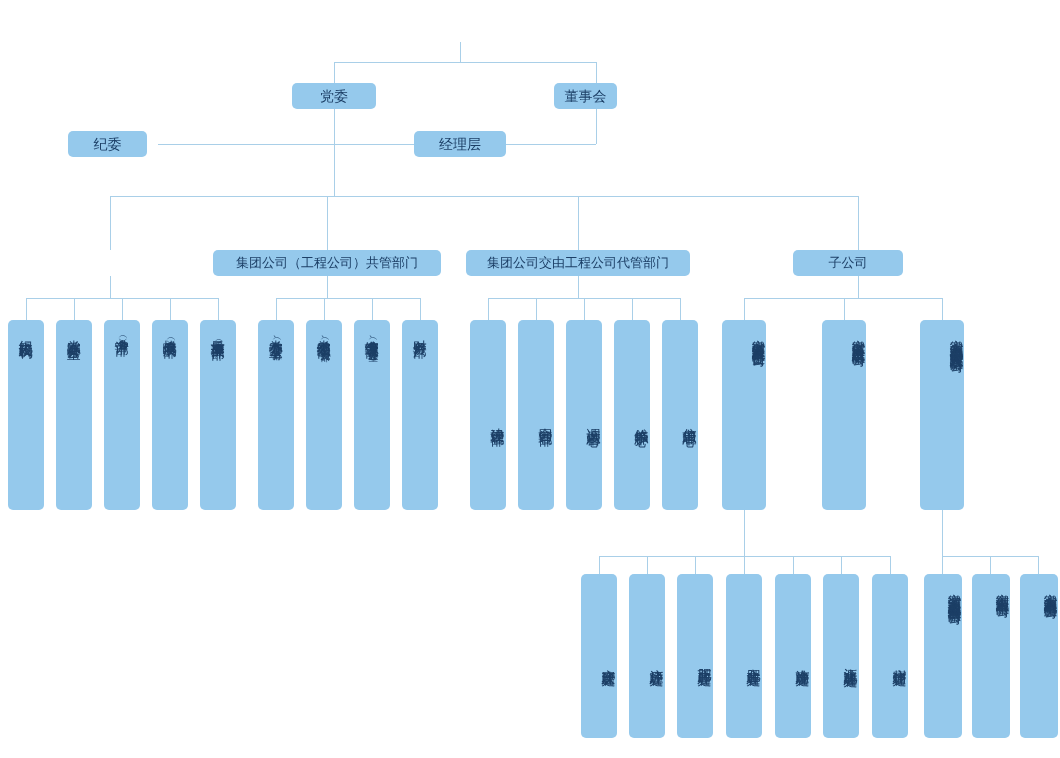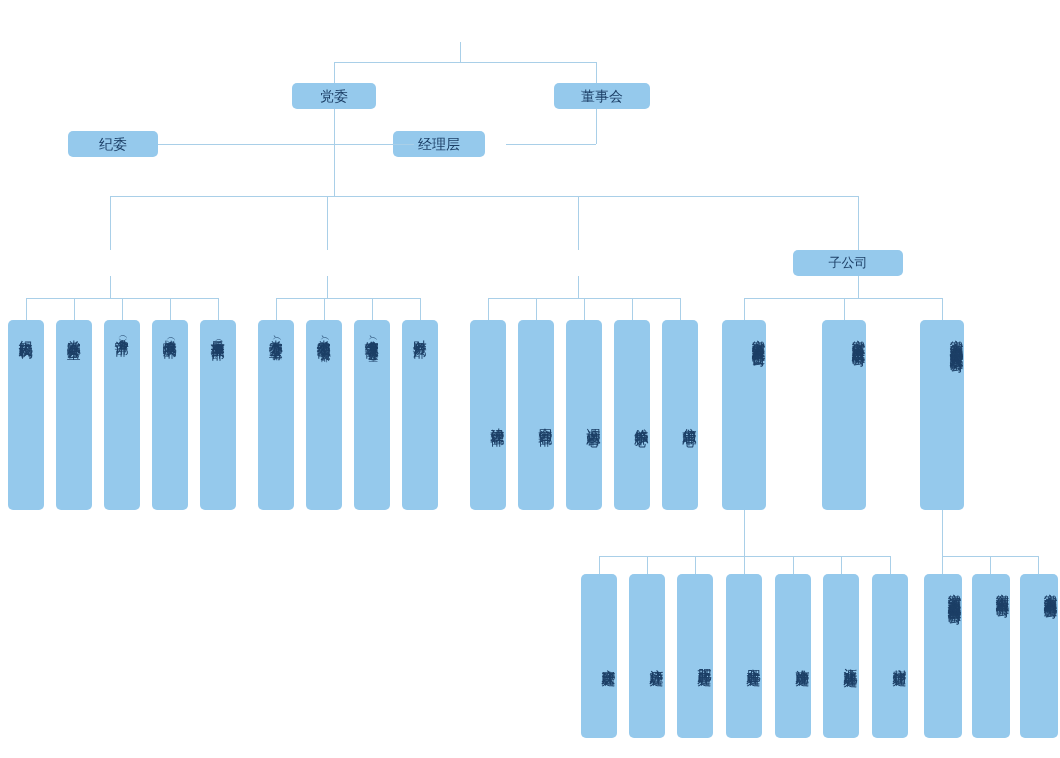--- a/index.html
+++ b/index.html
@@ -88,46 +88,52 @@
   <div class="ln v" style="left:460px;top:42px;height:20px;"></div>
 
   <div class="ln h" style="left:334px;top:62px;width:262px;"></div>
 
   <div class="ln v" style="left:334px;top:62px;height:21px;"></div>
   <div class="ln v" style="left:596px;top:62px;height:21px;"></div>
 
   <div class="box lvl1" style="left:292px;top:83px;width:84px;height:26px;">
     <span>党委</span>
   </div>
-  <div class="box lvl1" style="left:554px;top:83px;width:96px;height:26px;">
+  <div class="box lvl1" style="left:554px;top:83px;width:63px;height:26px;">
     <span>董事会</span>
   </div>
 
   <div class="ln v" style="left:334px;top:109px;height:87px;"></div>
 
   <div class="ln v" style="left:596px;top:109px;height:35px;"></div>
 
-  <div class="box lvl1" style="left:68px;top:131px;width:90px;height:26px;">
+  <div class="box lvl1" style="left:68px;top:131px;width:79px;height:26px;">
     <span>纪委</span>
   </div>
 
-  <div class="box lvl1" style="left:393px;top:131px;width:92px;height:26px;">
+  <div class="box lvl1" style="left:414px;top:131px;width:92px;height:26px;">
     <span>经理层</span>
   </div>
 
   <div class="ln h" style="left:158px;top:144px;width:256px;"></div>
 
   <div class="ln h" style="left:506px;top:144px;width:90px;"></div>
 
   <div class="ln h" style="left:110px;top:196px;width:748px;"></div>
   <div class="ln v" style="left:110px;top:196px;height:54px;"></div>
   <div class="ln v" style="left:327px;top:196px;height:54px;"></div>
   <div class="ln v" style="left:578px;top:196px;height:54px;"></div>
   <div class="ln v" style="left:858px;top:196px;height:54px;"></div>
 
+  <div class="box cat" style="left:213px;top:250px;width:228px;height:26px;">
+    <span>集团公司（工程公司）共管部门</span>
+  </div>
+  <div class="box cat" style="left:466px;top:250px;width:224px;height:26px;">
+    <span>集团公司交由工程公司代管部门</span>
+  </div>
   <div class="box cat" style="left:793px;top:250px;width:110px;height:26px;">
     <span>子公司</span>
   </div>
 
   <div class="ln v" style="left:110px;top:276px;width:1px;height:22px;"></div>
   <div class="ln v" style="left:327px;top:276px;width:1px;height:22px;"></div>
   <div class="ln v" style="left:578px;top:276px;width:1px;height:22px;"></div>
   <div class="ln v" style="left:858px;top:276px;width:1px;height:22px;"></div>
 
   <div class="ln h" style="left:26px;top:298px;width:192px;"></div>

